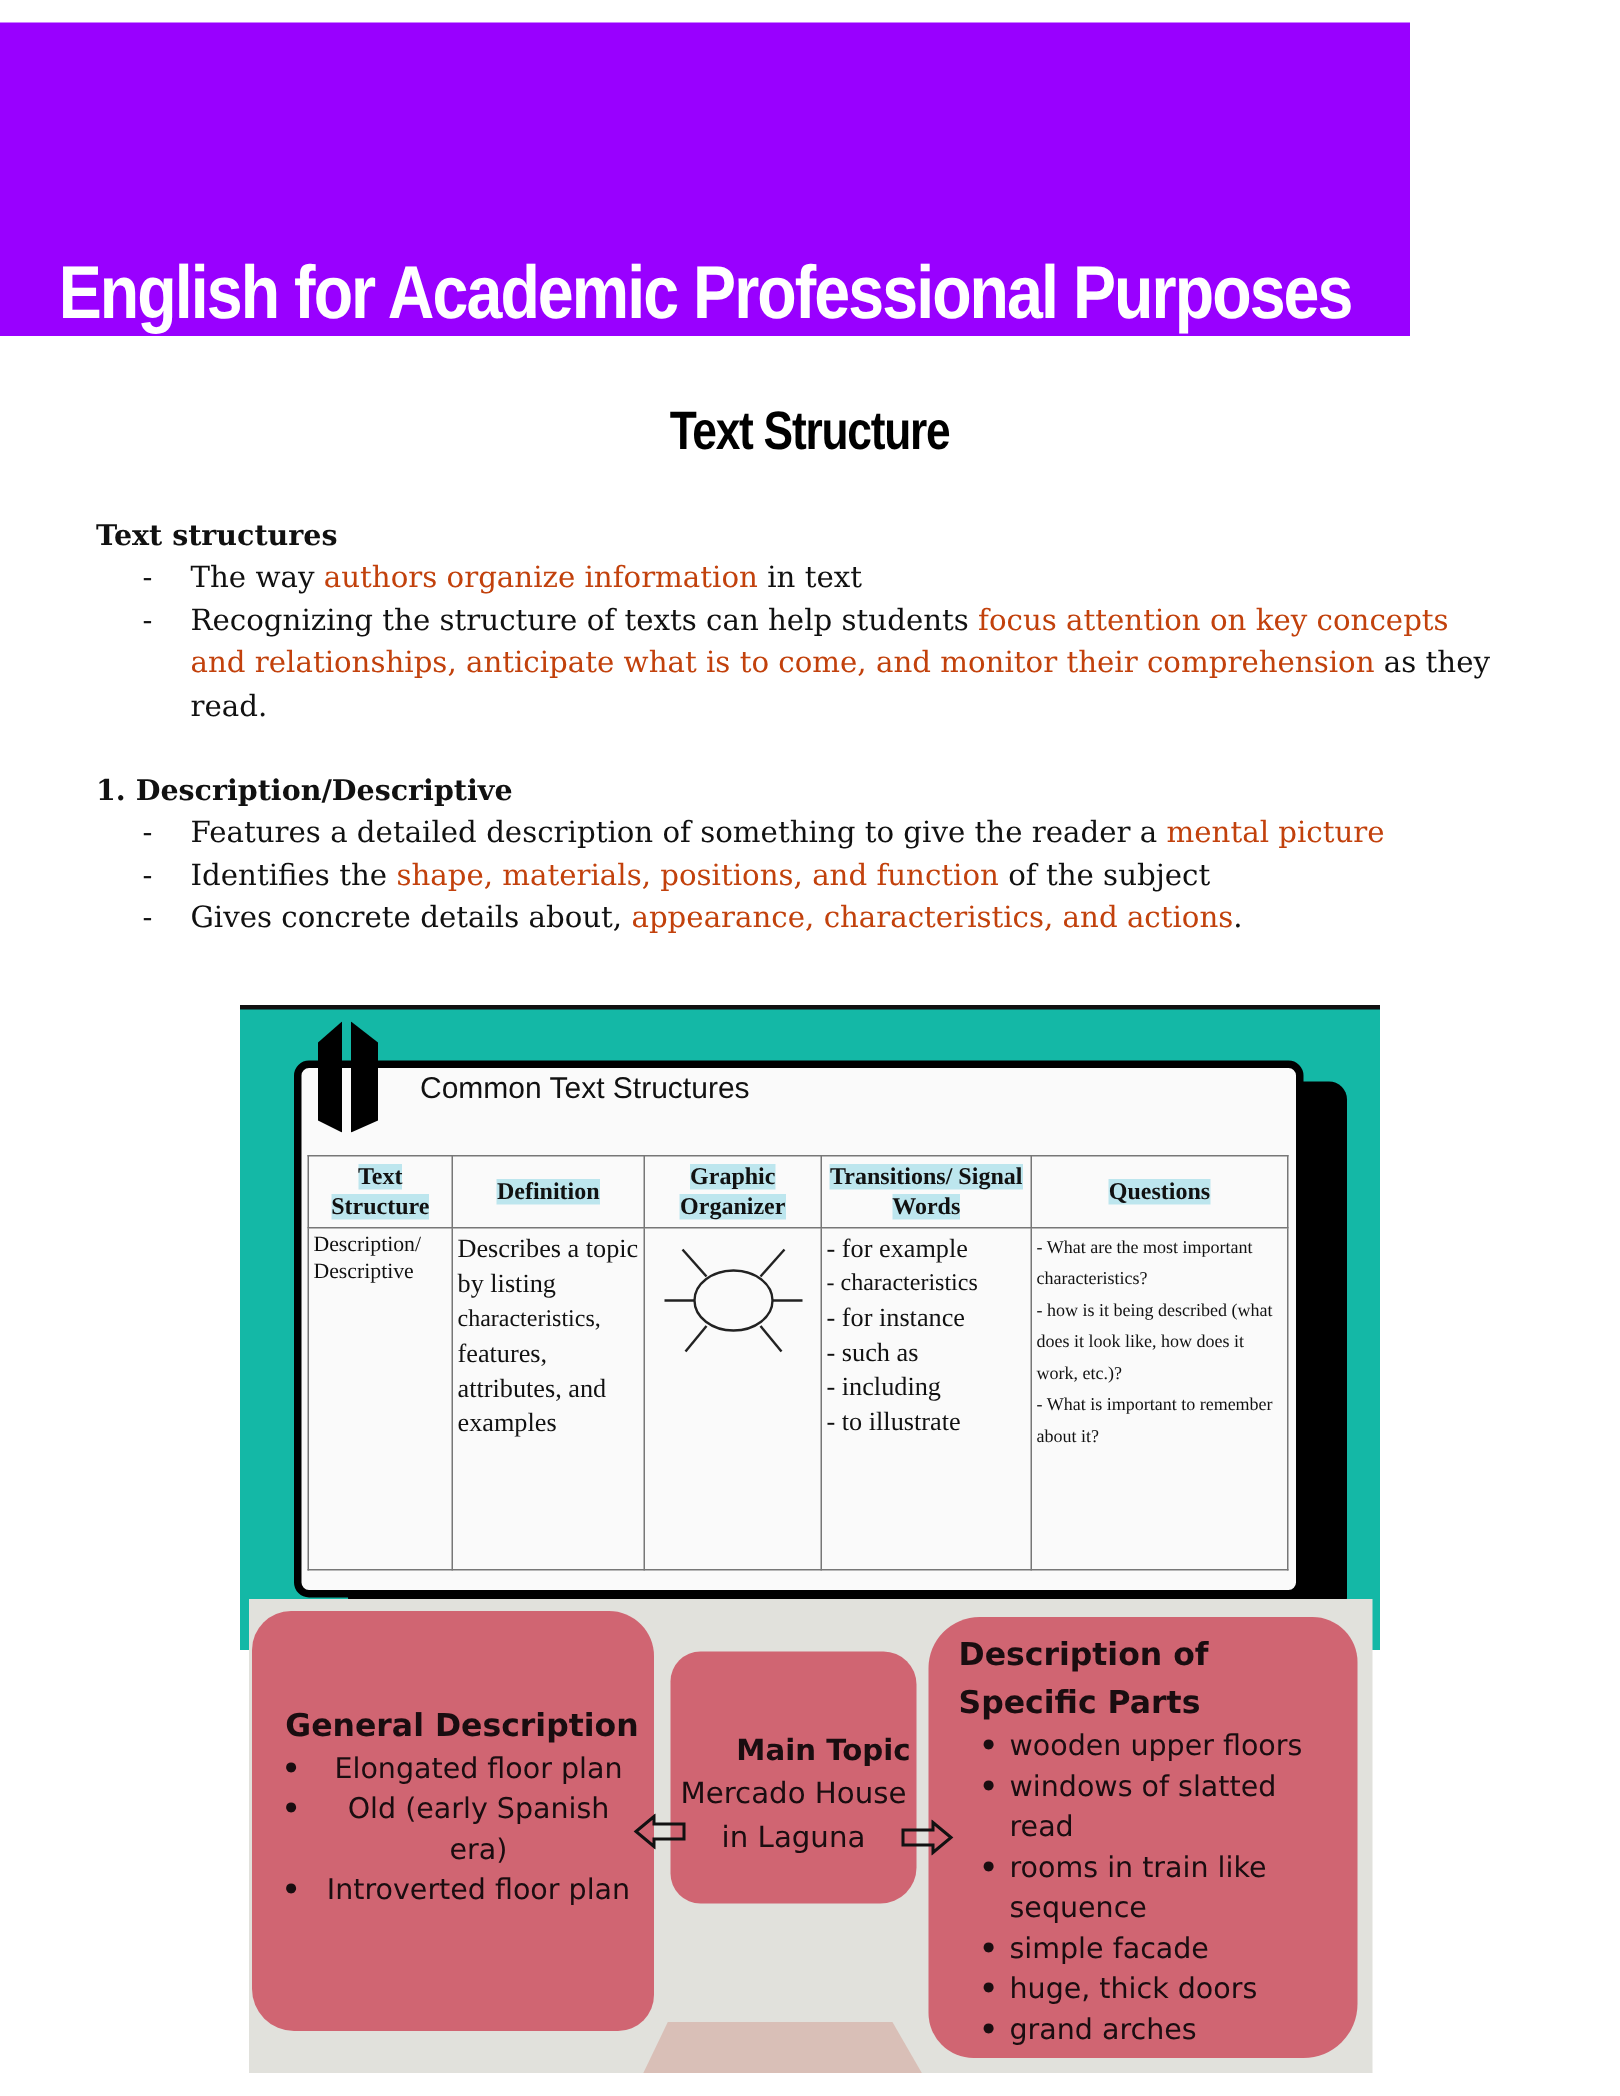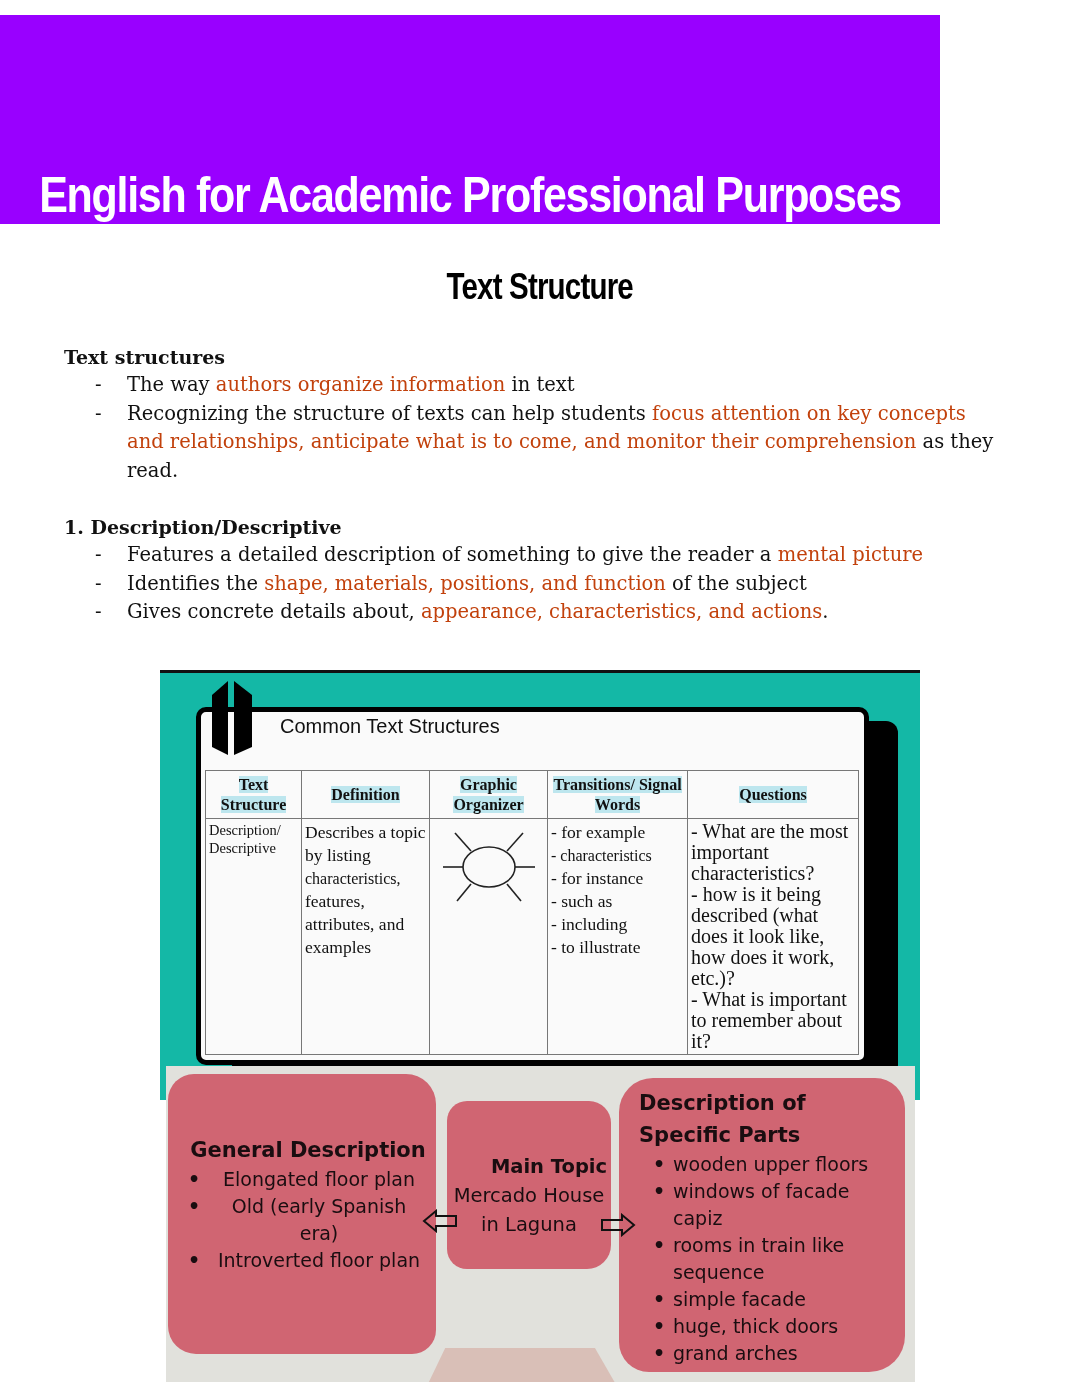--- a/index.html
+++ b/index.html
@@ -56,21 +56,21 @@
     height: 48px; vertical-align: middle; text-align: center; font-size: 16px; font-weight: bold; line-height: 20px;
   }
   table.cts th span { background: #BDE6EE; }
   table.cts td { padding: 2px 3px; }
   .c1 { width: 96px; font-size: 14.5px; line-height: 18px; }
   .c2 { width: 128px; font-size: 17.5px; line-height: 23px; }
   .c2 .sm { font-size: 16px; }
   .c3 { width: 118px; }
   .c4 { width: 140px; font-size: 17.5px; line-height: 23px; }
   .c4 .sm { font-size: 16px; }
-  .c5 { font-size: 20px; line-height: 21px; }
+  .c5 { font-size: 12px; line-height: 21px; }
   .sun-icon { display: block; margin: 6px auto 0; }
 
   .figure-map {
     position: absolute; left: 166px; top: 1066px; width: 749px; height: 316px;
     background: #E1E1DC; overflow: hidden;
   }
   .blob { position: absolute; background: #D06572; }
   .blob-general { left: 2px; top: 8px; width: 268px; height: 280px; border-radius: 26px 30px 24px 28px; }
   .blob-main { left: 281px; top: 35px; width: 164px; height: 168px; border-radius: 20px 22px 24px 20px; }
   .blob-specific { left: 453px; top: 12px; width: 286px; height: 294px; border-radius: 34px 30px 36px 30px; }
@@ -194,21 +194,21 @@
   <div class="map-text main-text">
     <div class="mt-head">Main Topic</div>
     <div>Mercado House</div>
     <div>in Laguna</div>
   </div>
 
   <div class="map-text specific-text">
     <div class="map-heading">Description of Specific Parts</div>
     <ul class="map-list">
       <li>wooden upper floors</li>
-      <li>windows of facade capiz</li>
+      <li>windows of slatted read</li>
       <li>rooms in train like sequence</li>
       <li>simple facade</li>
       <li>huge, thick doors</li>
       <li>grand arches</li>
     </ul>
   </div>
 
   <svg class="arrow-icon" style="left:256px;top:143px;" width="36" height="24" viewBox="0 0 36 24">
     <path d="M2 12 L14 2 L14 7 L34 7 L34 17 L14 17 L14 22 Z" fill="none" stroke="#111" stroke-width="2"></path>
   </svg>

